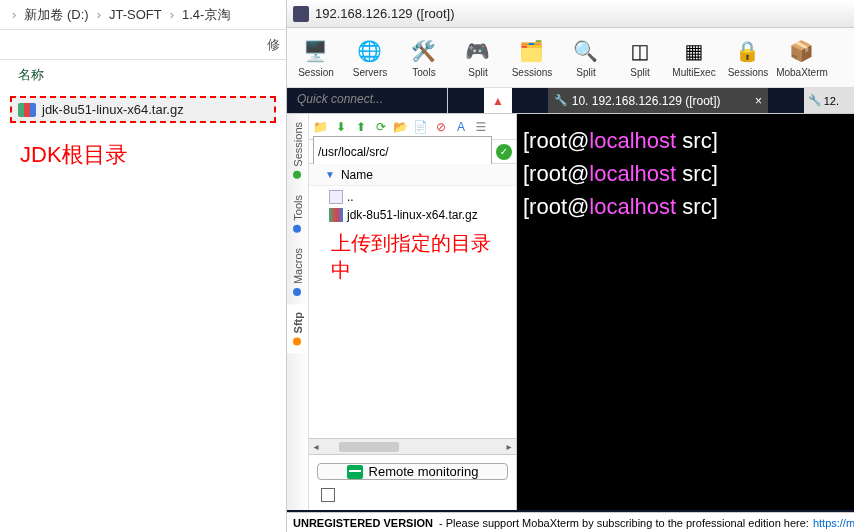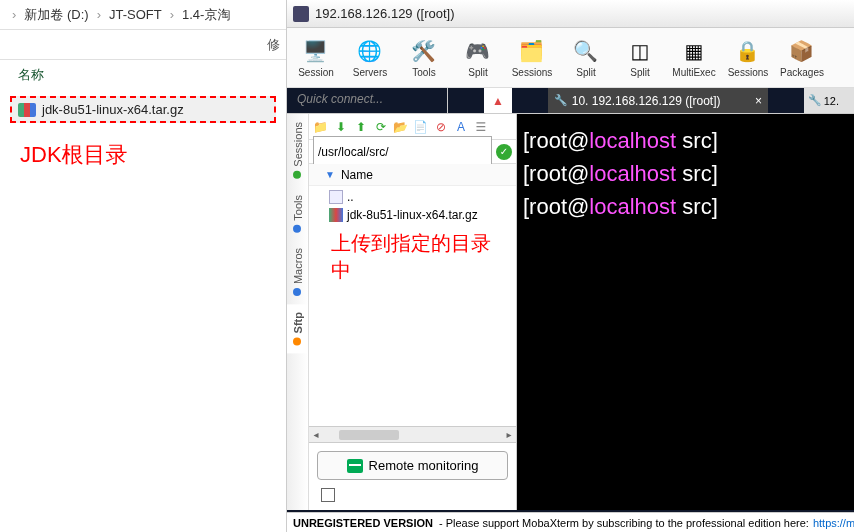--- a/index.html
+++ b/index.html
@@ -54,21 +54,21 @@
     .path-row .ok { width: 16px; height: 16px; border-radius: 50%; background: #3a3; color: #fff; display: flex; align-items: center; justify-content: center; font-size: 10px; }
     .file-list-hdr { height: 22px; display: flex; align-items: center; padding: 0 16px; font-size: 12px; border-bottom: 1px solid #eee; background: #fafafa; }
     .file-list-hdr .arrow { color: #37d; margin-right: 6px; font-size: 10px; }
     .file-list { flex: 1; padding: 2px 20px; font-size: 12px; overflow: hidden; }
     .fl-row { display: flex; align-items: center; gap: 4px; padding: 2px 0; }
     .fl-ico { width: 14px; height: 14px; display: inline-block; }
     .fl-up { background: #eef; border: 1px solid #aac; }
     .fl-ar { background: linear-gradient(to right,#4a7,#d44,#47d); }
     .annotation-right { color: red; font-size: 20px; padding: 6px 2px; }
     .sftp-bottom { border-top: 1px solid #ccc; padding: 8px; }
-    .rm-btn { display: flex; align-items: center; justify-content: center; gap: 6px; border: 1px solid #aaa; border-radius: 4px; padding: 6px; font-size: 13px; background: #fafafa; }
+    .rm-btn { display: flex; align-items: center; justify-content: center; gap: 6px; border: 1px solid #aaa; border-radius: 4px; font-size: 13px; background: #fafafa; }
     .rm-ico { width: 16px; height: 14px; background: #0a5; border-radius: 2px; position: relative; }
     .rm-ico::after { content: ""; position: absolute; left: 2px; top: 5px; width: 12px; height: 2px; background: #fff; }
     .follow-row { display: flex; align-items: center; gap: 6px; padding: 8px 4px 0; font-size: 13px; }
     .follow-row .cb { width: 14px; height: 14px; border: 1px solid #666; }
     .sftp-scroll { height: 16px; background: #eee; border-top: 1px solid #ccc; display: flex; align-items: center; }
     .sftp-scroll .thumb { width: 60px; height: 10px; background: #ccc; margin-left: 16px; border-radius: 2px; }
     .sftp-scroll .ar { width: 14px; text-align: center; font-size: 10px; color: #666; }
     .sftp-scroll .spacer { flex:1; }
     
     .terminal { flex: 1; background: #000; color: #fff; padding: 10px 6px; font-family: "Consolas", monospace; font-size: 22px; line-height: 1.5; white-space: pre; overflow: hidden; }
@@ -139,21 +139,21 @@
       <div class="tool-btn">
         <div class="tool-icon">▦</div>
         <div class="lbl">MultiExec</div>
       </div>
       <div class="tool-btn">
         <div class="tool-icon">🔒</div>
         <div class="lbl">Sessions</div>
       </div>
       <div class="tool-btn">
         <div class="tool-icon">📦</div>
-        <div class="lbl">Packages</div>
+        <div class="lbl">MobaXterm</div>
       </div>
     </div>
 
   <div class="quick-row">
     <div class="quick-connect">Quick connect...</div>
     <div class="home-tab">
         <span class="tri">▲</span>
       </div>
     <div class="session-tab">
       <span class="wrench">🔧</span>

